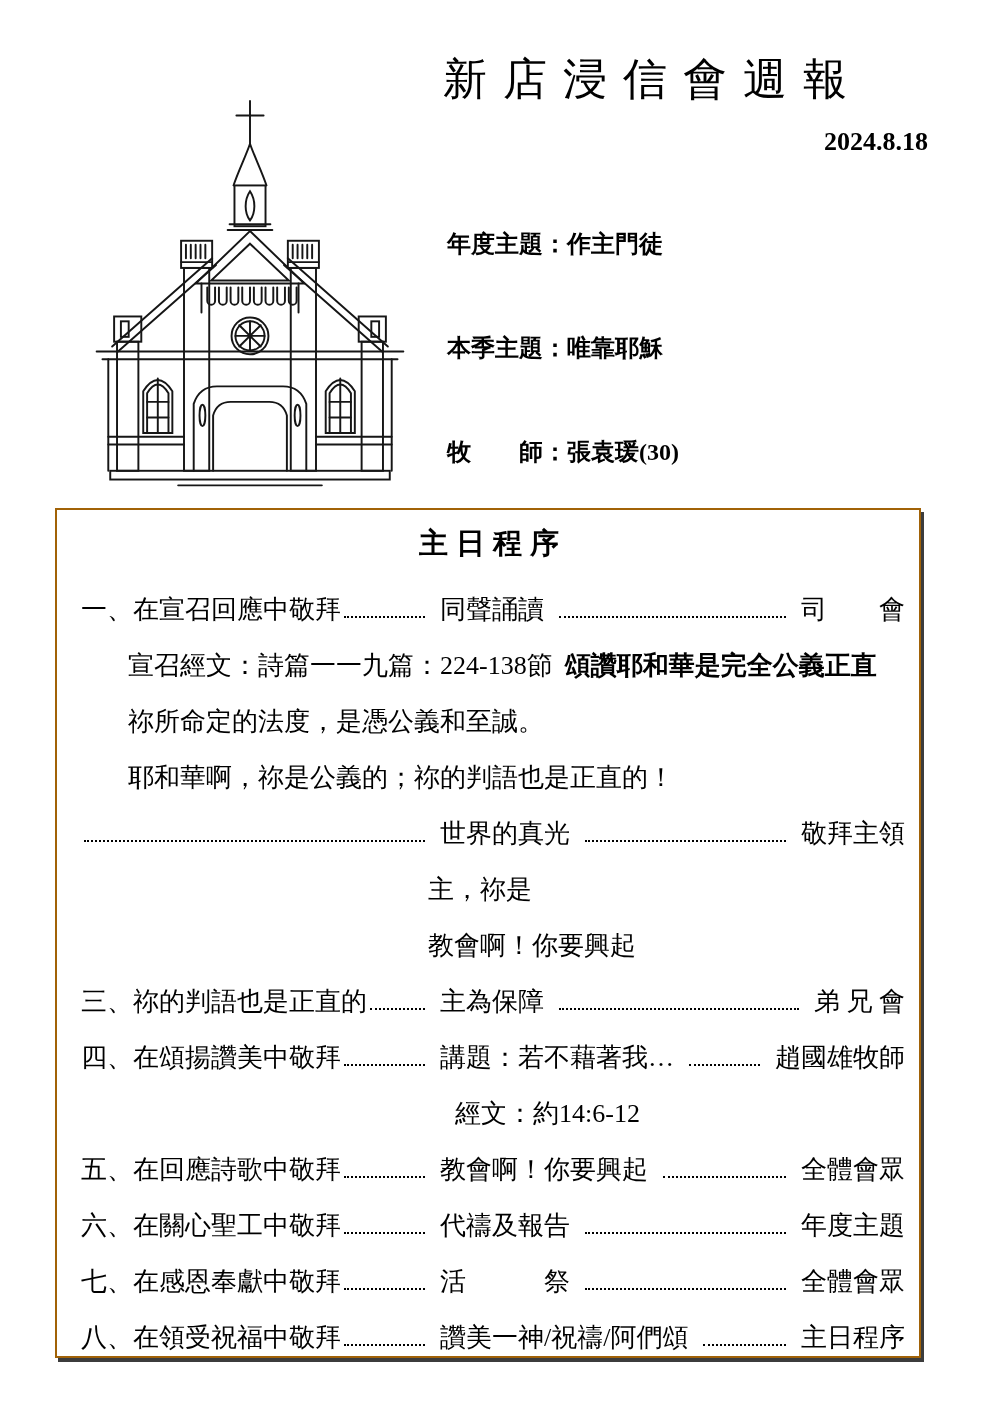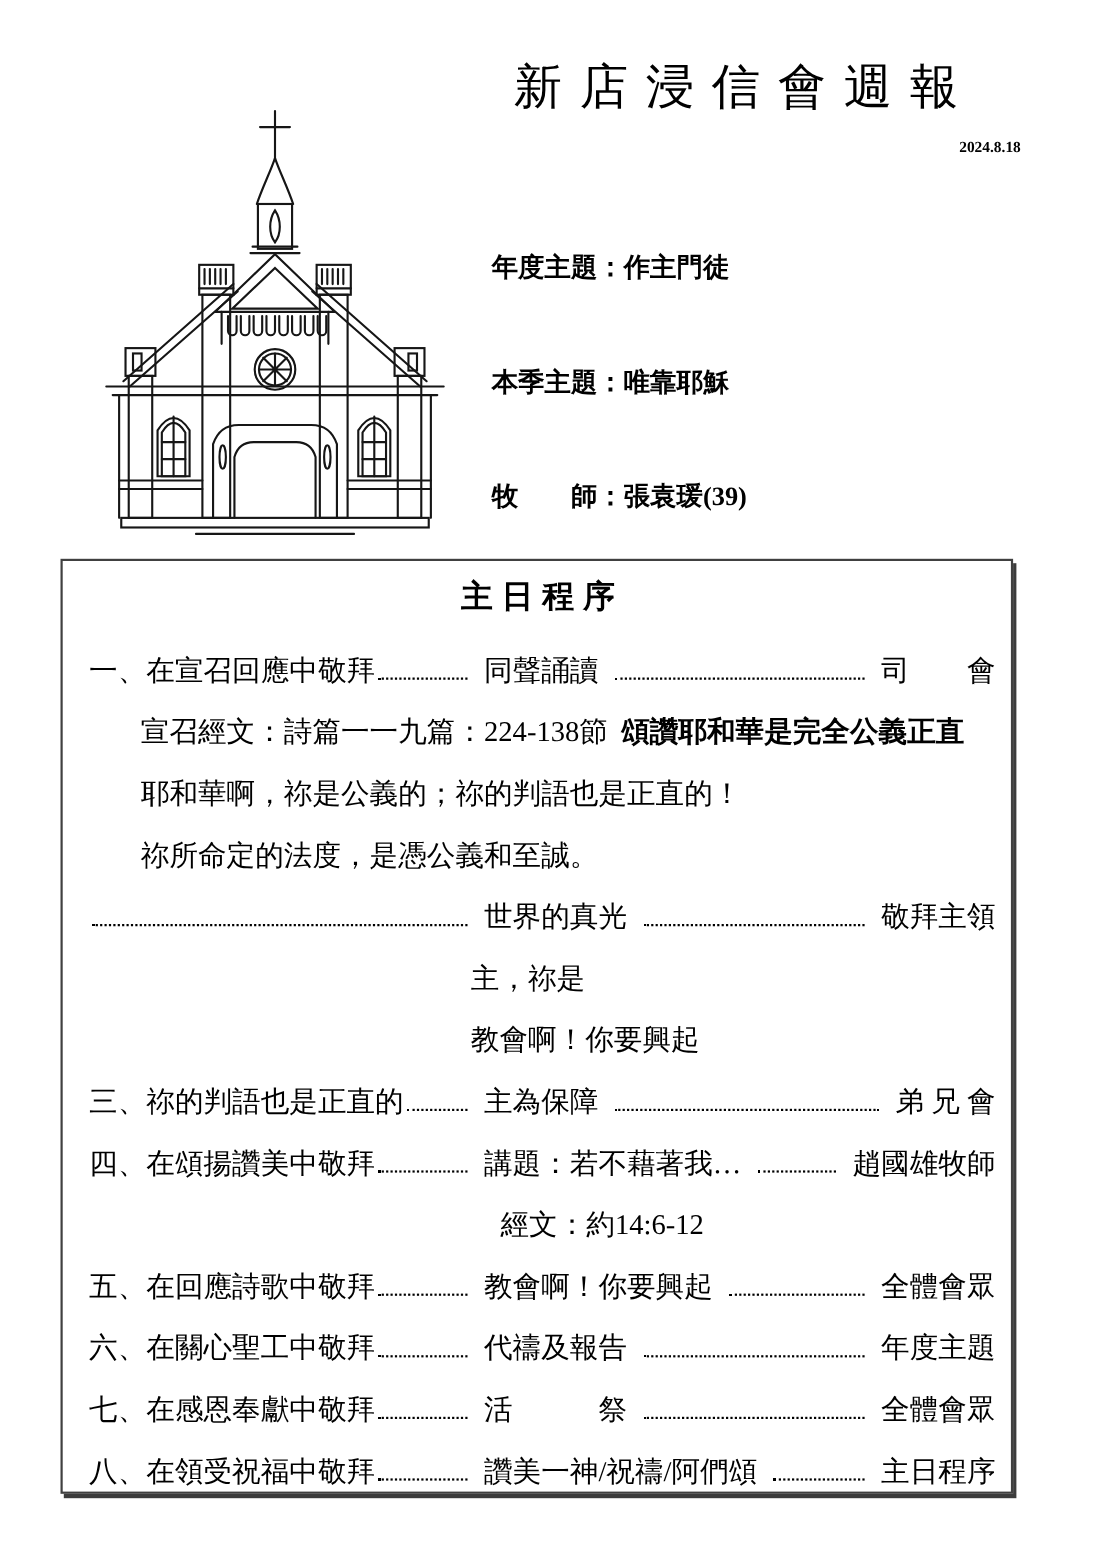--- a/index.html
+++ b/index.html
@@ -4,37 +4,37 @@
 <style>
   html,body{margin:0;padding:0;background:#fff;}
   .page{
     position:relative;width:1000px;height:1412px;background:#fff;color:#000;
     font-family:"Liberation Serif","DejaVu Serif",serif;overflow:hidden;
   }
   
   .church-art{position:absolute;left:85px;top:92px;width:330px;height:414px;}
   .church-art svg{width:100%;height:100%;}
   .main-title{
-    position:absolute;left:467px;top:50px;margin:0;
+    position:absolute;left:443px;top:50px;margin:0;
     font-size:44px;font-weight:normal;letter-spacing:16px;white-space:nowrap;
   }
   .issue-date{
     position:absolute;left:445px;top:127px;width:483px;
-    text-align:right;font-size:14px;font-weight:bold;
+    text-align:right;font-size:26px;font-weight:bold;
   }
   .info-block{
     position:absolute;left:447px;top:158px;width:540px;
     font-size:24px;font-weight:bold;line-height:34.6px;white-space:pre;
   }
   .info-line{height:34.6px;}
   .info-line a{color:var(--link-color,#0000EE);text-decoration:underline;cursor:pointer;}
   
   .program-box{
     position:absolute;left:55px;top:508px;width:866px;height:850px;box-sizing:border-box;
-    border:2px solid #404040;box-shadow:3px 4px 0 #3c3c3c;
+    border:2px solid #a16207;box-shadow:3px 4px 0 #3c3c3c;
     padding:14px 14px 0 24px;background:#fff;
   }
   .program-title{
     margin:0 0 12px 0;text-align:center;
     font-size:29px;font-weight:bold;letter-spacing:8px;line-height:38px;
   }
   .prow{
     display:flex;align-items:baseline;height:56px;box-sizing:border-box;
     padding-top:18px;font-size:26px;white-space:pre;gap:12px;
   }
@@ -122,21 +122,21 @@
       </g>
     </svg>
   </div>
 
   <h1 class="main-title">新店浸信會週報</h1>
   <div class="issue-date">2024.8.18</div>
 
   <div class="info-block">
     <div class="info-line">年度主題：作主門徒</div>
     <div class="info-line">本季主題：唯靠耶穌</div>
-    <div class="info-line">牧　　師：張袁瑗(39)</div>
+    <div class="info-line">牧　　師：張袁瑗(30)</div>
     <div class="info-line">傳　　道：朱志鴻(16)</div>
     <div class="info-line">地址：23147新北市新店區光明街286巷13號</div>
     <div class="info-line">電話：2911-6250 (代表號)  傳真：2914-2434</div>
     <div class="info-line"><span>網址：</span><a>www.xdbc.org</a><span>/</span></div>
     <div class="info-line"><span>E-mail：</span><a>church6250@gmail.com</a></div>
     <div class="info-line">郵局劃撥奉獻專戶：18474849  新店浸信會</div>
     <div class="info-line">開拓：1953/7；成立教會：1959/11  第三主日</div>
   </div>
 
   <section class="program-box">
@@ -145,22 +145,22 @@
     <div class="prow">
       <span class="c1"><span>一、在宣召回應中敬拜</span><span class="dots"></span></span>
       <span>同聲誦讀</span>
       <span class="dots"></span>
       <span>司　　會</span>
     </div>
 
     <div class="prow sub1">
       <span>宣召經文：詩篇一一九篇：224-138節</span><span class="bold-run">頌讚耶和華是完全公義正直</span>
     </div>
+    <div class="prow sub1">祢所命定的法度，是憑公義和至誠。</div>
     <div class="prow sub1">耶和華啊，祢是公義的；祢的判語也是正直的！</div>
-    <div class="prow sub1">祢所命定的法度，是憑公義和至誠。</div>
 
     <div class="prow">
       <span class="c1"><span class="dots"></span></span>
       <span>世界的真光</span>
       <span class="dots"></span>
       <span>敬拜主領</span>
     </div>
     <div class="prow sub2">主，祢是</div>
     <div class="prow sub2">教會啊！你要興起</div>
 

